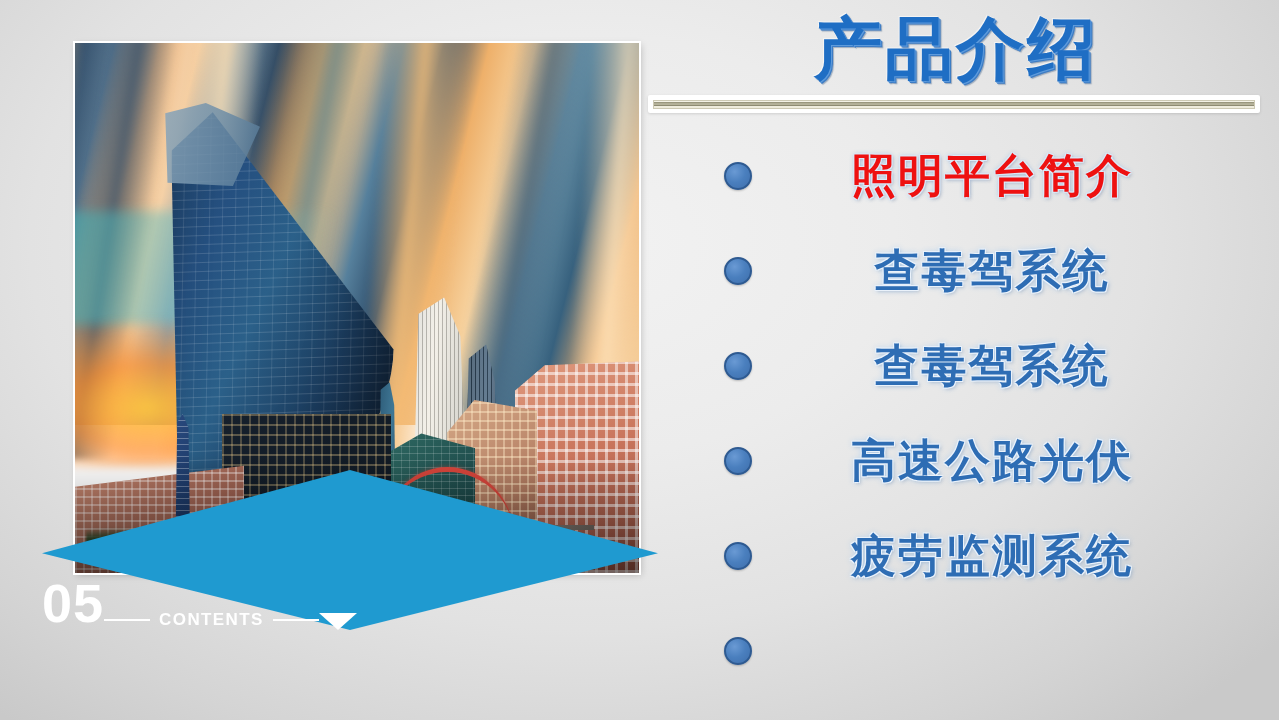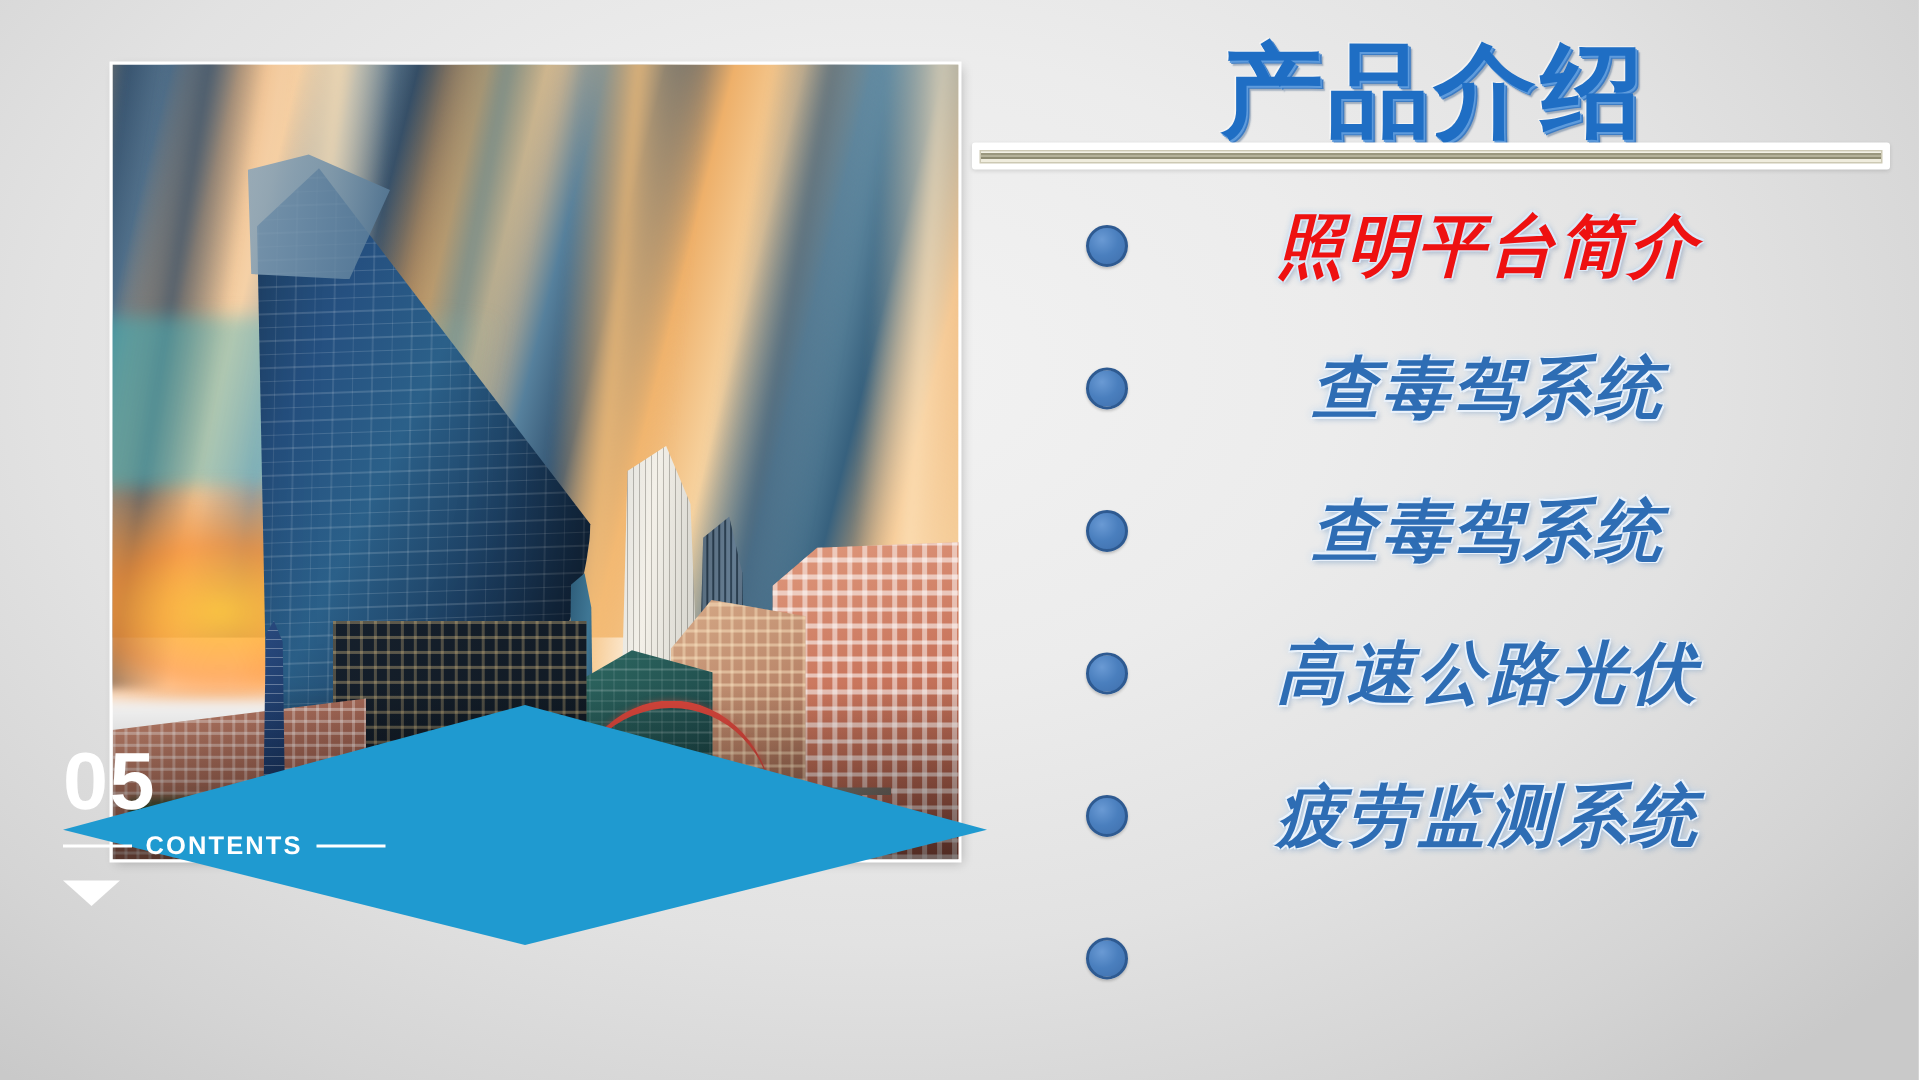--- a/index.html
+++ b/index.html
@@ -176,42 +176,42 @@
 
   
   #banner{
     position:absolute;left:42px;top:470px;width:616px;height:160px;
     background:#1f9ad0;
     clip-path:polygon(50% 0%, 100% 52%, 50% 100%, 0% 52%);
     z-index:5;
   }
   #banner-text{
     position:absolute;left:42px;top:470px;width:616px;height:160px;z-index:6;
-    display:flex;flex-direction:column;align-items:flex-start;justify-content:flex-start;
+    display:flex;flex-direction:row;align-items:flex-end;justify-content:flex-start;
     padding-top:24px;box-sizing:border-box;color:#fff;pointer-events:none;
   }
   #banner-number{
     font-size:54px;font-weight:bold;line-height:1;letter-spacing:1px;
   }
   #banner-contents-row{
     display:flex;align-items:center;gap:9px;margin-top:6px;
   }
   .rule{width:46px;height:2px;background:#fff;}
   #banner-contents{
     font-size:17px;font-weight:bold;letter-spacing:1.4px;
   }
   #banner-caret{
     width:0;height:0;margin-top:13px;
     border-left:19px solid transparent;border-right:19px solid transparent;
     border-top:17px solid #fff;
   }
 
   
   #title{
-    position:absolute;left:648px;top:16px;width:616px;
+    position:absolute;left:648px;top:4px;width:616px;
     text-align:center;
     font-size:68px;font-weight:bold;letter-spacing:3px;
     color:#1f6ec4;
     text-shadow:
       1px 1px 0 #5e9bdc,
       2px 2px 0 #3d7cc4,
       3px 3px 1px rgba(20,60,110,.35),
       -1px -1px 0 rgba(255,255,255,.55);
   }
 
@@ -230,21 +230,21 @@
       #9a977e 14%, #9a977e 34%,
       #b5b29a 36%, #b5b29a 52%,
       #8e8b72 54%, #8e8b72 74%,
       #efecdd 76%, #efecdd 100%);
     border:1px solid #cdc9b4;
     box-sizing:border-box;
   }
 
   
   #list{
-    position:absolute;left:700px;top:116px;width:560px;font-style:italic;
+    position:absolute;left:700px;top:128px;width:560px;
   }
   .bullet-row{
     display:flex;align-items:center;height:95px;
   }
   .bullet-dot{
     flex:0 0 auto;width:24px;height:24px;border-radius:50%;
     background:radial-gradient(circle at 36% 32%, #6a9ad4 0%, #4a7fbe 48%, #3f6fac 100%);
     border:2px solid #2e5a91;
     box-shadow:0 1px 2px rgba(0,0,0,.22);
     margin-left:24px;

